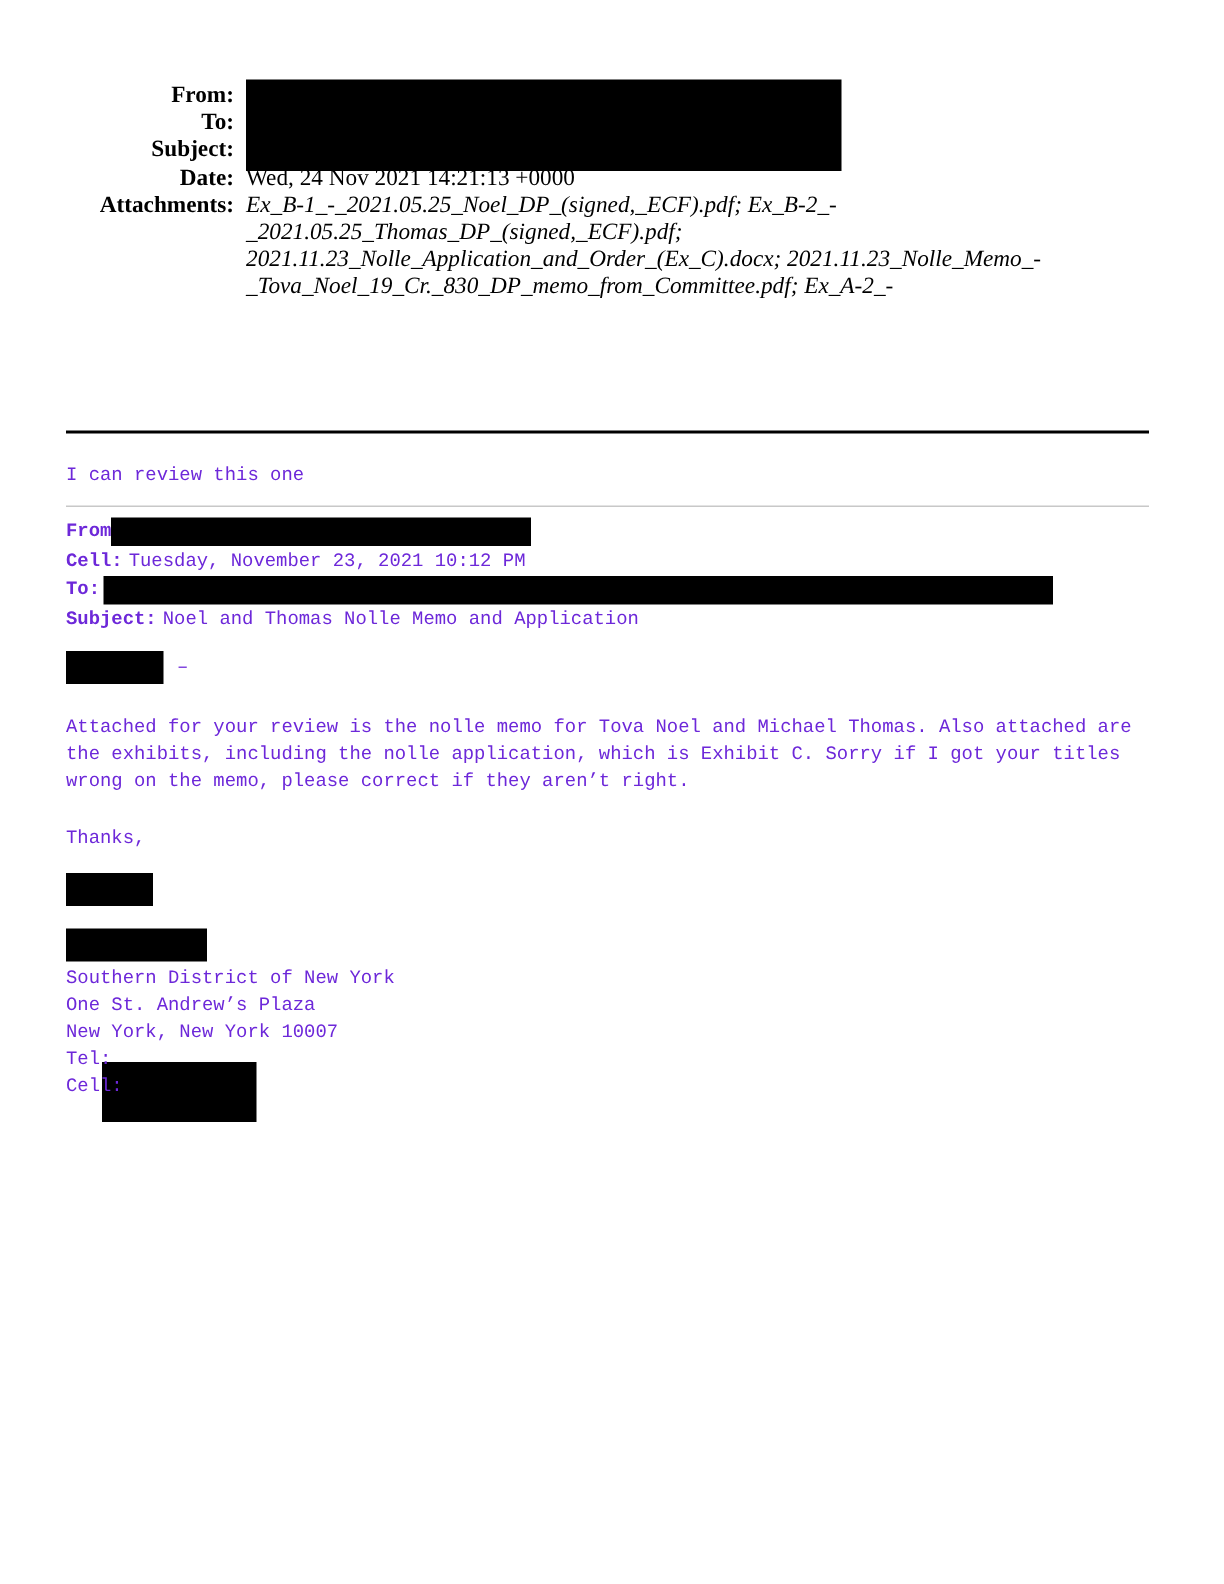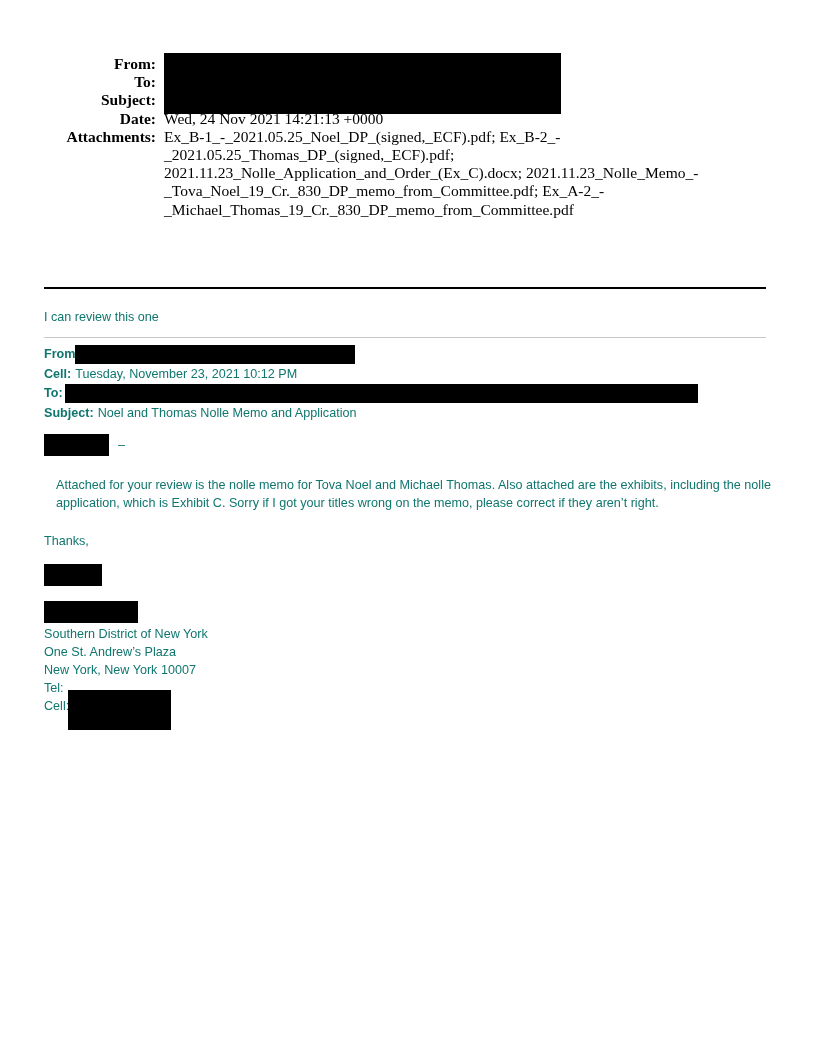--- a/index.html
+++ b/index.html
@@ -75,42 +75,43 @@
     height: 61px;
     background: #000;
   }
 
   .attach-lines {
     white-space: normal;
     word-break: break-word;
   }
   .attach-lines div {
     line-height: 18.2px;
+    font-style: italic;
   }
 
   
   .rule-thick {
     position: absolute;
     left: 44px;
     top: 272px;
     width: 722px;
     height: 2px;
     background: #000;
   }
 
   
   .body {
     position: absolute;
     left: 44px;
     top: 293px;
     width: 722px;
-    font-family: Liberation Sans, sans-serif;
+    font-family: Liberation Mono, monospace;
     font-size: 12.6px;
     line-height: 18px;
-    color: #0f766e;
+    color: #6d28d9;
   }
 
   .p-review {
     margin: 0 0 11px 0;
   }
 
   .rule-thin {
     width: 722px;
     height: 1px;
     background: #c8c8c8;
@@ -152,21 +153,21 @@
   .dash-row .redact {
     width: 65px;
     height: 22px;
     margin-left: 0px;
   }
   .dash-row .dash {
     margin-left: 9px;
   }
 
   .p-attached {
-    margin: 20px 0 0 12px;
+    margin: 20px 0 0 0;
     width: 716px;
   }
   .p-thanks {
     margin: 20px 0 0 0;
   }
 
   .sig-box-1 {
     width: 58px;
     height: 22px;
     margin-top: 14px;
@@ -230,21 +231,20 @@
       <div class="hvalue">Wed, 24 Nov 2021 14:21:13 +0000</div>
     </div>
 
     <div class="hrow">
       <div class="hlabel">Attachments:</div>
       <div class="hvalue attach-lines">
         <div>Ex_B-1_-_2021.05.25_Noel_DP_(signed,_ECF).pdf; Ex_B-2_-</div>
         <div>_2021.05.25_Thomas_DP_(signed,_ECF).pdf;</div>
         <div>2021.11.23_Nolle_Application_and_Order_(Ex_C).docx; 2021.11.23_Nolle_Memo_-</div>
         <div>_Tova_Noel_19_Cr._830_DP_memo_from_Committee.pdf; Ex_A-2_-</div>
-        <div>_Michael_Thomas_19_Cr._830_DP_memo_from_Committee.pdf</div>
       </div>
     </div>
 
   </div>
 
   <div class="topbox"></div>
 
   <div class="rule-thick"></div>
 
   <div class="body">

